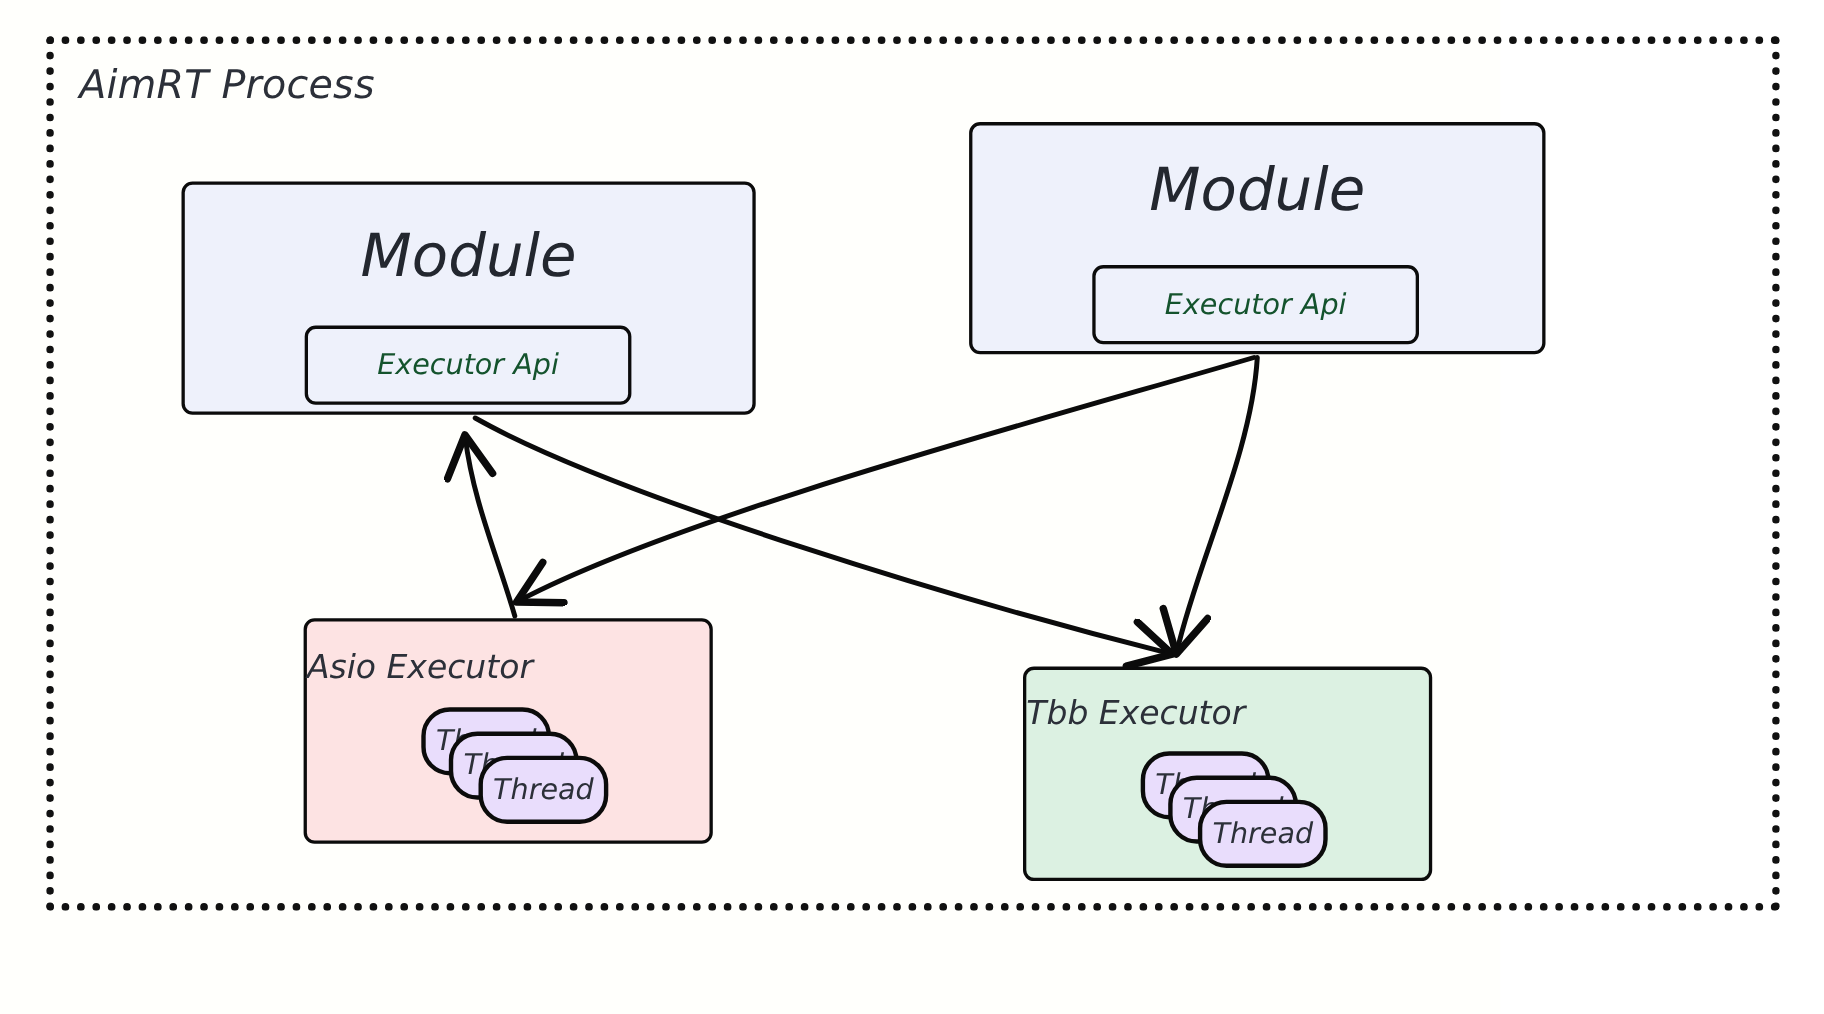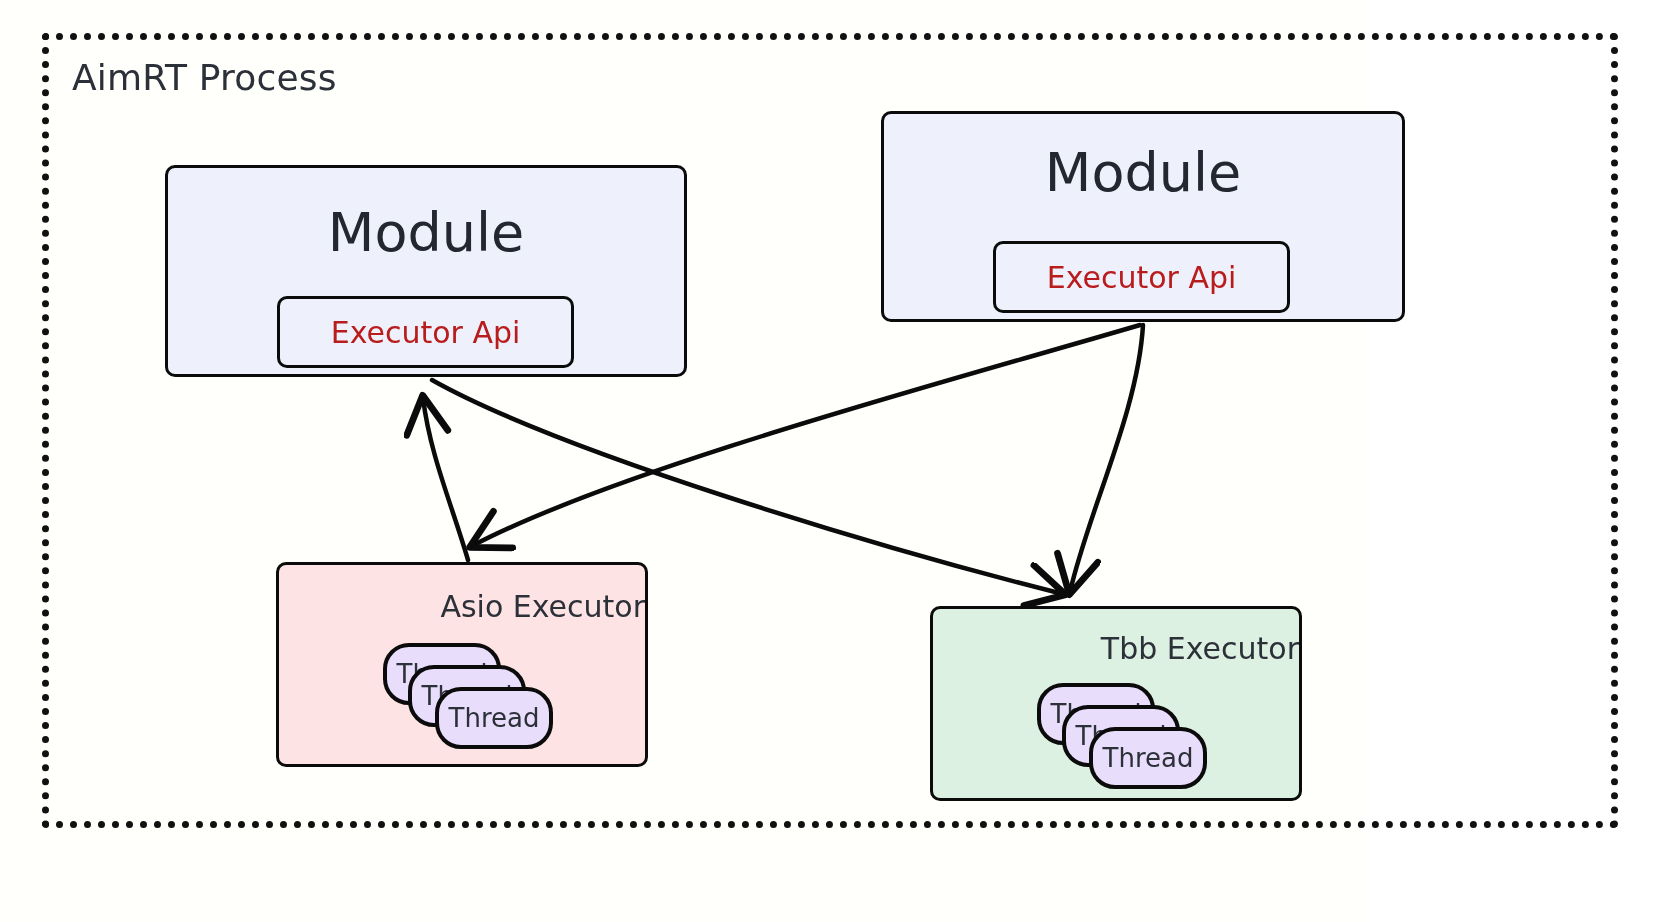--- a/index.html
+++ b/index.html
@@ -12,20 +12,21 @@
     height: 922px;
     font-family: "DejaVu Sans", "Liberation Sans", sans-serif;
     overflow: hidden;
   }
 
   #canvas {
     position: relative;
     width: 1364px;
     height: 922px;
     background: #fffffc;
+    font-style: italic;
   }
 
   
   .process-frame {
     position: absolute;
     left: 42px;
     top: 33px;
     width: 1576px;
     height: 795px;
     border: 7px dotted #111111;
@@ -74,33 +75,33 @@
     box-sizing: border-box;
     border: 3px solid #0b0b0b;
     border-radius: 10px;
     background: #eef1fb;
     display: flex;
     align-items: center;
     justify-content: center;
   }
 
   .api-label {
-    font-size: 30px;
-    color: #b91c1c;
+    font-size: 26px;
+    color: #14532d;
     white-space: nowrap;
   }
 
   .exec-box-asio { background: #fde3e3; }
   .exec-box-tbb  { background: #dcf1e2; }
 
   .exec-label {
     position: absolute;
     left: 0;
     right: 0;
-    text-align: right;
+    text-align: left;
     font-size: 30px;
     color: #2c3039;
     white-space: nowrap;
   }
 
   
   .thread-stack {
     position: absolute;
     width: 160px;
     height: 110px;

